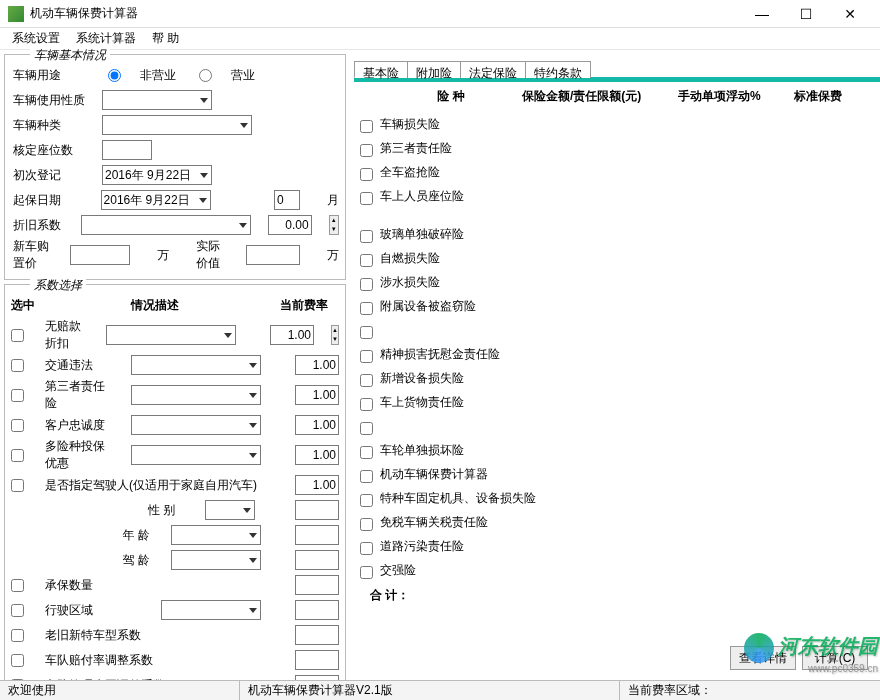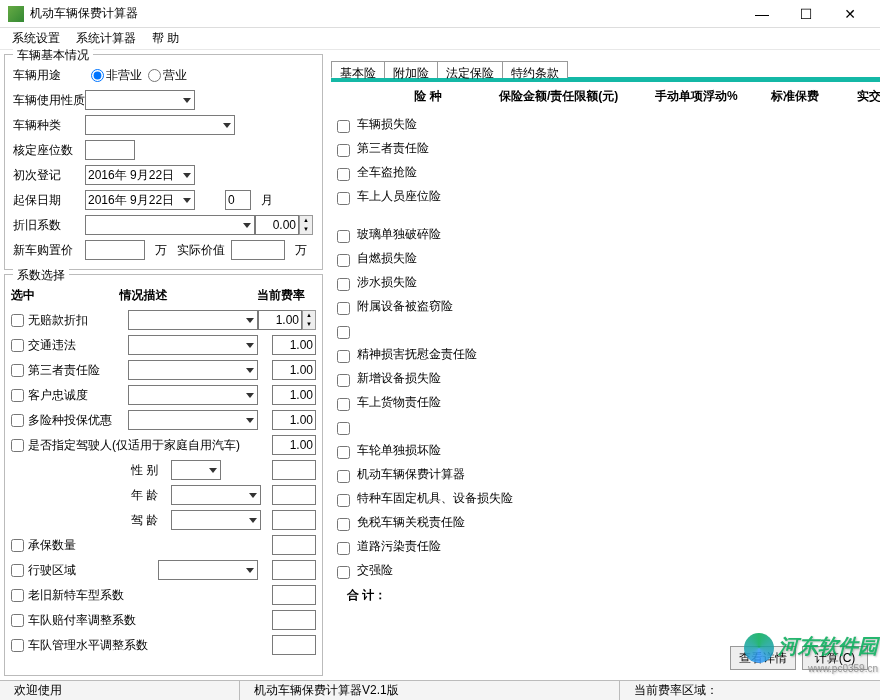--- a/index.html
+++ b/index.html
@@ -16,24 +16,24 @@
 .menubar { height: 22px; display: flex; align-items: center; padding: 0 6px; gap: 4px; border-bottom: 1px solid #e8e8e8; }
 .menubar span { padding: 2px 6px; cursor: pointer; }
 
 
 .content { display: flex; height: 630px; padding: 4px; gap: 4px; }
 .leftcol { width: 342px; display: flex; flex-direction: column; gap: 4px; }
 .rightcol { flex: 1; display: flex; flex-direction: column; }
 
 
 .groupbox { border: 1px solid #bbb; padding: 8px 6px 6px 6px; position: relative; }
-.groupbox > .legend { position: absolute; top: -8px; left: 8px; background: #fff; padding: 0 4px; }
-
-
-.frow { display: flex; align-items: center; min-height: 24px; margin-bottom: 1px; }
+.groupbox > .legend { position: absolute; top: -8px; left: 25px; background: #fff; padding: 0 4px; font-style: italic; }
+
+
+.frow { display: flex; align-items: center; min-height: 24px; margin-bottom: 1px; gap: 17px; }
 .flabel { width: 74px; padding-left: 2px; }
 .finput { height: 20px; border: 1px solid #7a7a7a; padding: 0 2px; font-size: 12px; background: #fff; }
 .fselect { height: 20px; border: 1px solid #7a7a7a; background: #fff; font-size: 12px; padding-left: 2px; appearance: none; position: relative; }
 .selwrap { position: relative; display: inline-block; }
 .selwrap::after { content: ""; position: absolute; right: 4px; top: 8px; border-left: 4px solid transparent; border-right: 4px solid transparent; border-top: 5px solid #333; pointer-events: none; }
 .spinbtn { width: 14px; height: 20px; border: 1px solid #999; background: #eee; display: inline-flex; flex-direction: column; }
 .spinbtn div { flex:1; font-size:6px; text-align:center; line-height:8px; }
 
 input[type=checkbox] { width: 13px; height: 13px; margin-right: 4px; vertical-align: middle; }
 input[type=radio] { margin: 0 2px 0 6px; vertical-align: middle; }
@@ -60,21 +60,21 @@
 .insitem .lbl { flex: 1; }
 .gap { height: 14px; }
 
 .total { padding: 8px 20px; font-weight: bold; }
 
 .footbtns { position: absolute; right: 12px; bottom: 30px; display: flex; gap: 6px; }
 .footbtns button { width: 66px; height: 24px; border: 1px solid #999; background: #eee; cursor: pointer; font-size: 12px; }
 
 
 .statusbar { position: absolute; bottom: 0; left: 0; right: 0; height: 20px; border-top: 1px solid #bbb; display: flex; align-items: center; font-size: 12px; background: #f4f4f4; }
-.statusbar .seg { padding: 0 14px; border-right: 1px solid #bbb; height: 100%; display: flex; align-items: center; }
+.statusbar .seg { padding: 0 8px; border-right: 1px solid #bbb; height: 100%; display: flex; align-items: center; }
 
 
 .watermark { position: absolute; right: 2px; bottom: 26px; font-size: 20px; font-style: italic; font-weight: bold; color: #0a5; text-shadow: 1px 1px 2px rgba(0,0,0,.3); opacity: .85; pointer-events: none; }
 .watermark small { display:block; font-size:10px; font-style:normal; font-weight:normal; color:#888; text-align:right; }
 .wmlogo { display:inline-block; width:30px; height:30px; border-radius:50%; background: conic-gradient(#0a5,#39f,#0a5); vertical-align:middle; margin-right:4px; }
 </style>
 </head>
 <body>
 
 <div class="titlebar">

